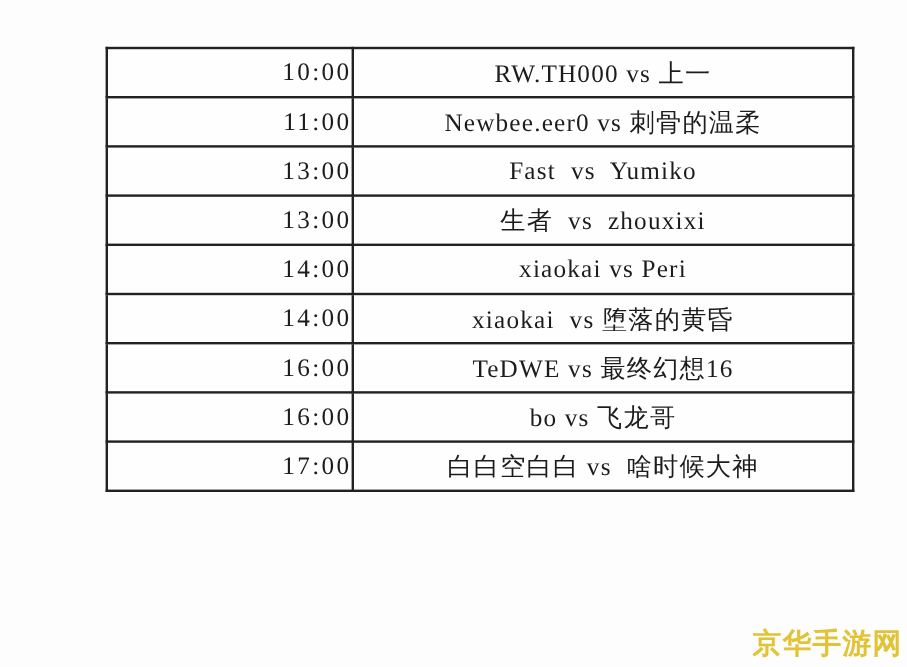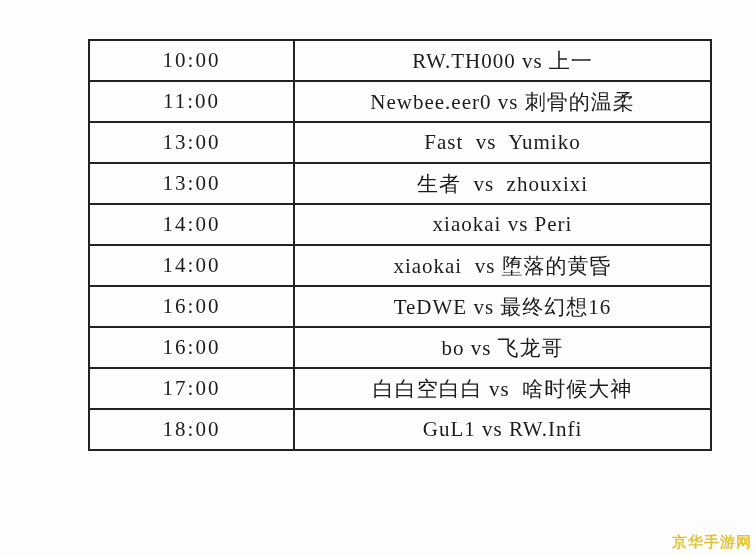--- a/index.html
+++ b/index.html
@@ -30,34 +30,35 @@
     height: 39px; 
     text-align: center;
     vertical-align: middle;
     color: #1c1c1c;
     font-size: 21px;
     padding: 0;
   }
   td.time-cell {
     width: 203px;
     letter-spacing: 2px;
+    text-align: right;
   }
   td.match-cell {
     width: 415px;
     white-space: pre;
     letter-spacing: 1px;
     border-radius: 19px;
   }
   .watermark {
     position: absolute;
     right: 4px;
     bottom: 4px;
     font-family: "Liberation Sans", "DejaVu Sans", sans-serif;
     font-weight: bold;
-    font-size: 15px;
+    font-size: 24px;
     letter-spacing: 1px;
     color: #e2c335;
   }
 </style>
 </head>
 <body>
 
 <table class="schedule-table">
   <tbody>
     <tr>
@@ -89,20 +90,16 @@
       <td class="match-cell">TeDWE vs 最终幻想16</td>
     </tr>
     <tr>
       <td class="time-cell">16:00</td>
       <td class="match-cell">bo vs 飞龙哥</td>
     </tr>
     <tr>
       <td class="time-cell">17:00</td>
       <td class="match-cell">白白空白白 vs  啥时候大神</td>
     </tr>
-    <tr>
-      <td class="time-cell">18:00</td>
-      <td class="match-cell">GuL1 vs RW.Infi</td>
-    </tr>
   </tbody>
 </table>
 
 <div class="watermark">京华手游网</div>
 
 </body></html>

